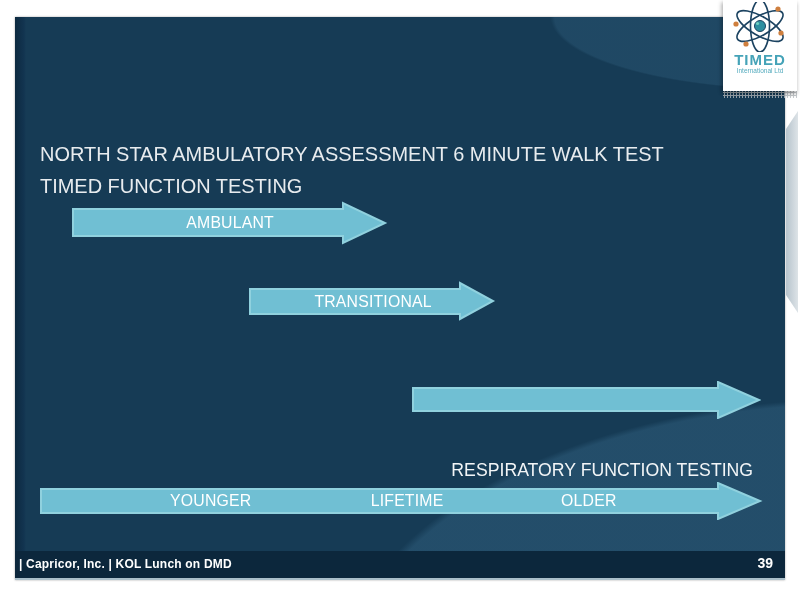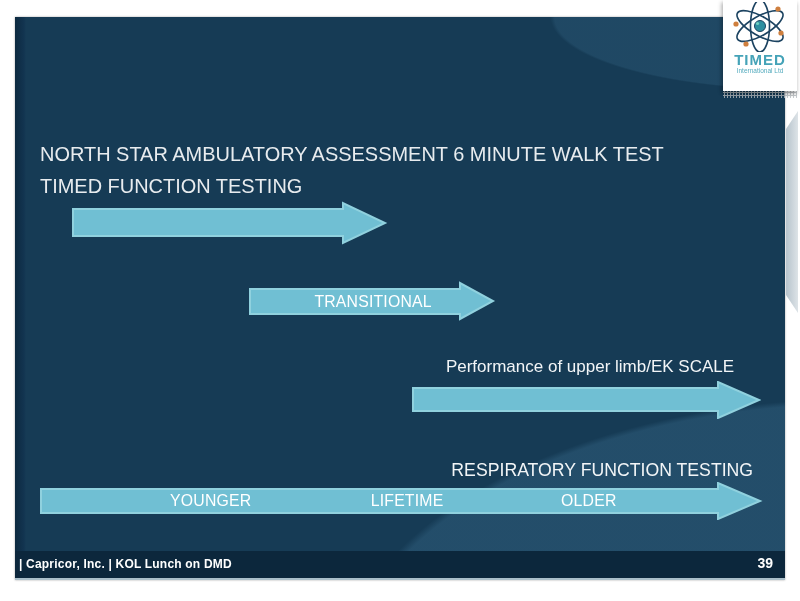--- a/index.html
+++ b/index.html
@@ -84,31 +84,31 @@
   <div class="title" style="top:125px;">
     <span class="cond">NORTH STAR AMBULATORY ASSESSMENT 6 MINUTE WALK TEST</span>
   </div>
   <div class="title" style="top:157px;">
     <span class="cond">TIMED FUNCTION TESTING</span>
   </div>
 
   <svg class="arrow-svg" style="left:56px;top:184px;" width="318" height="44" viewBox="0 0 318 44">
     <polygon points="2,8 272,8 272,2 314,22 272,42 272,35 2,35" fill="#70bfd3" stroke="#90d1de" stroke-width="2"></polygon>
   </svg>
+  <div class="arrow-label" style="left:56px;top:192px;width:318px;height:27px;line-height:27px;">
+    <span class="cond-c">AMBULANT</span>
+  </div>
 
   <svg class="arrow-svg" style="left:233px;top:264px;" width="250" height="40" viewBox="0 0 250 40">
     <polygon points="2,8 212,8 212,2 245,20 212,38 212,33 2,33" fill="#70bfd3" stroke="#90d1de" stroke-width="2"></polygon>
   </svg>
   <div class="arrow-label" style="left:233px;top:272px;width:250px;height:25px;line-height:25px;">
     <span class="cond-c">TRANSITIONAL</span>
   </div>
 
-  <div class="caption" style="left:425px;top:340px;width:300px;">
-    <span>Performance of upper limb/EK SCALE</span>
-  </div>
   <svg class="arrow-svg" style="left:396px;top:364px;" width="350" height="38" viewBox="0 0 350 38">
     <polygon points="2,7 307,7 307,1 348,19 307,37 307,30 2,30" fill="#70bfd3" stroke="#90d1de" stroke-width="2"></polygon>
   </svg>
 
   <div class="heading" style="left:425px;top:442px;width:300px;">
     <span class="cond-c">RESPIRATORY FUNCTION TESTING</span>
   </div>
 
   <svg class="arrow-svg" style="left:24px;top:465px;" width="724" height="38" viewBox="0 0 724 38">
     <polygon points="2,7 679,7 679,1 721,19 679,37 679,31 2,31" fill="#70bfd3" stroke="#90d1de" stroke-width="2"></polygon>

